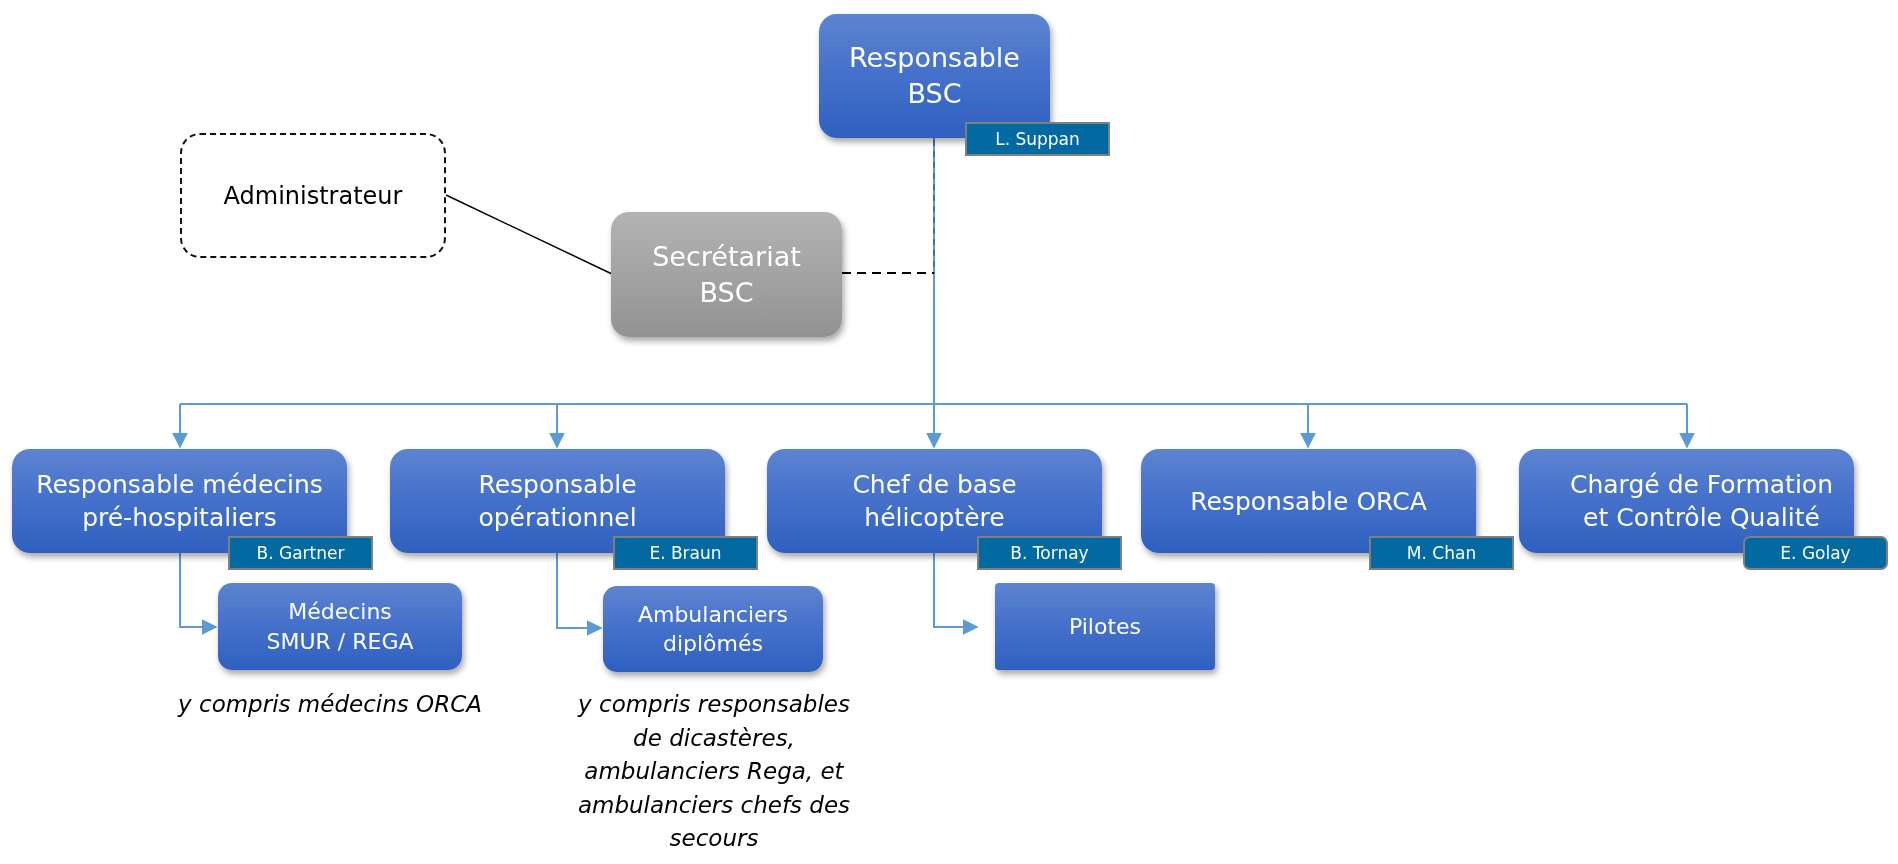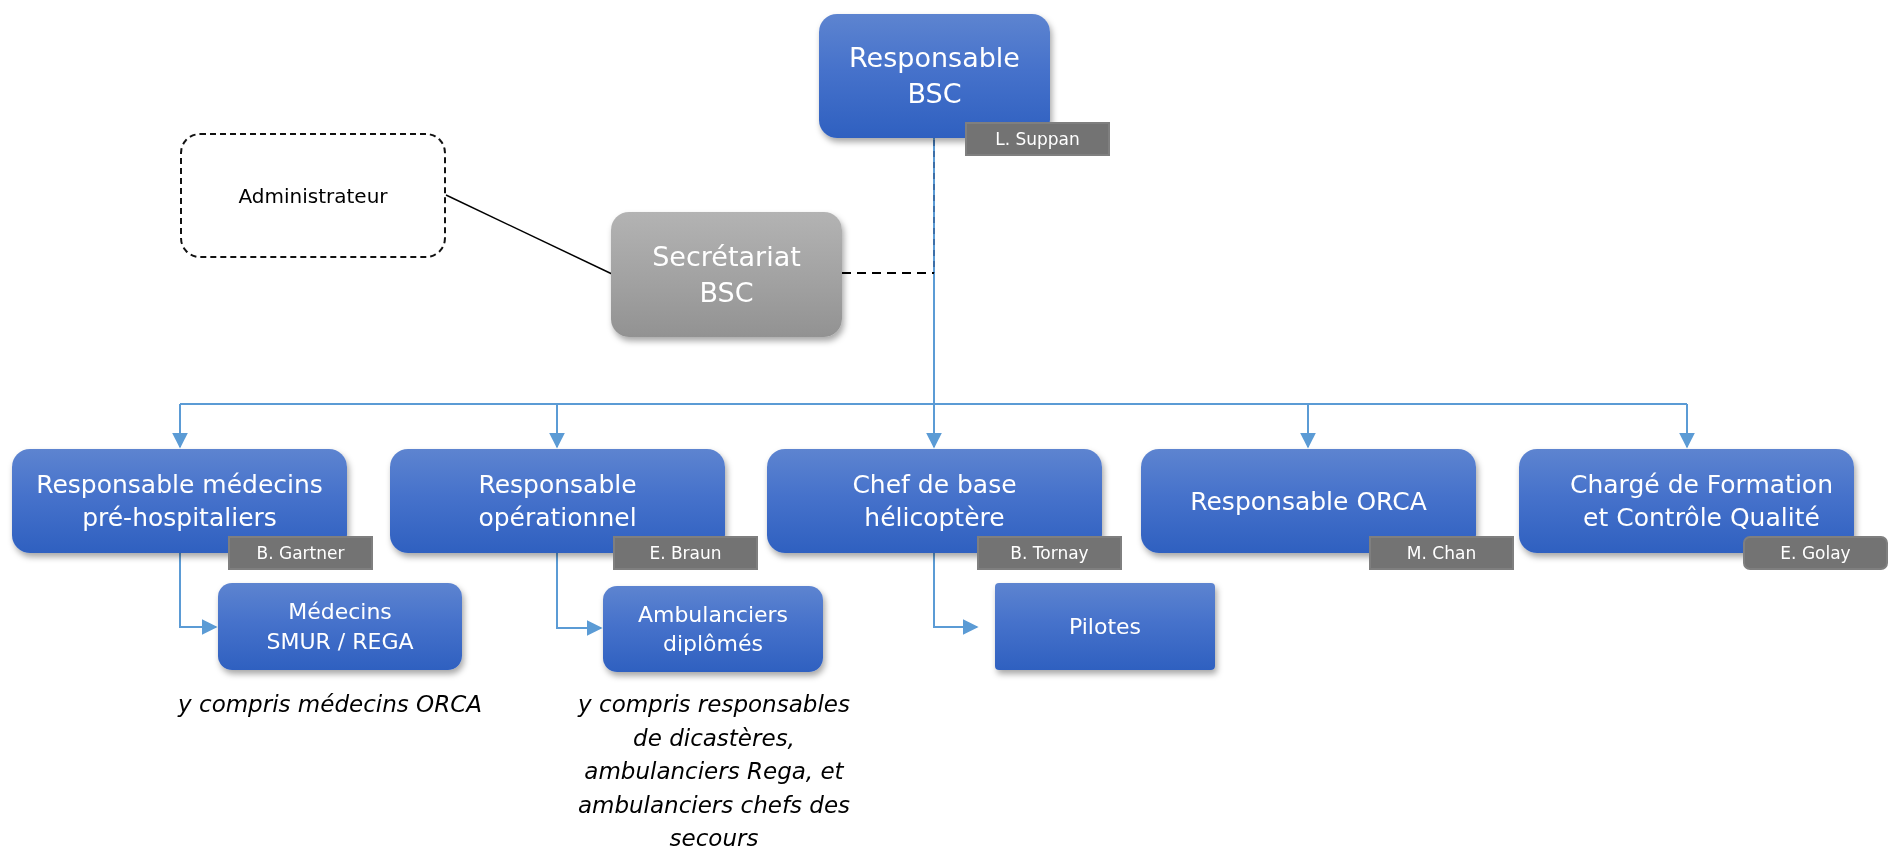--- a/index.html
+++ b/index.html
@@ -12,22 +12,22 @@
   .blue { background: linear-gradient(to bottom, #5d84d0 0%, #4672cb 45%, #2f60c0 100%);
           box-shadow: 2px 4px 6px rgba(0,0,0,0.35); }
   .grey { background: linear-gradient(to bottom, #b3b3b3 0%, #a0a0a0 60%, #929292 100%);
           box-shadow: 2px 4px 6px rgba(0,0,0,0.35); }
   .node span { white-space: pre-line; display: block; }
   .lvl0 { font-size: 27px; }
   .lvl1 { font-size: 25px; }
   .lvl2 { font-size: 22px; }
   .admin { position: absolute; box-sizing: border-box; border: 2px dashed #111;
            border-radius: 20px; display: flex; align-items: center; justify-content: center;
-           color: #000; font-size: 20px; }
-  .tag { position: absolute; box-sizing: border-box; background: #737373;
+           color: #000; font-size: 24px; }
+  .tag { position: absolute; box-sizing: border-box; background: #0369a1;
          border: 2px solid #7f7f7f; color: #ffffff; font-size: 17px;
          display: flex; align-items: center; justify-content: center; height: 34px; width: 145px; }
   .note { position: absolute; font-style: italic; color: #000; font-size: 23px;
           text-align: center; line-height: 33.5px; white-space: pre-line; }
 </style>
 </head>
 <body>
 
 <svg id="lines" xmlns="http://www.w3.org/2000/svg">
   <defs>

